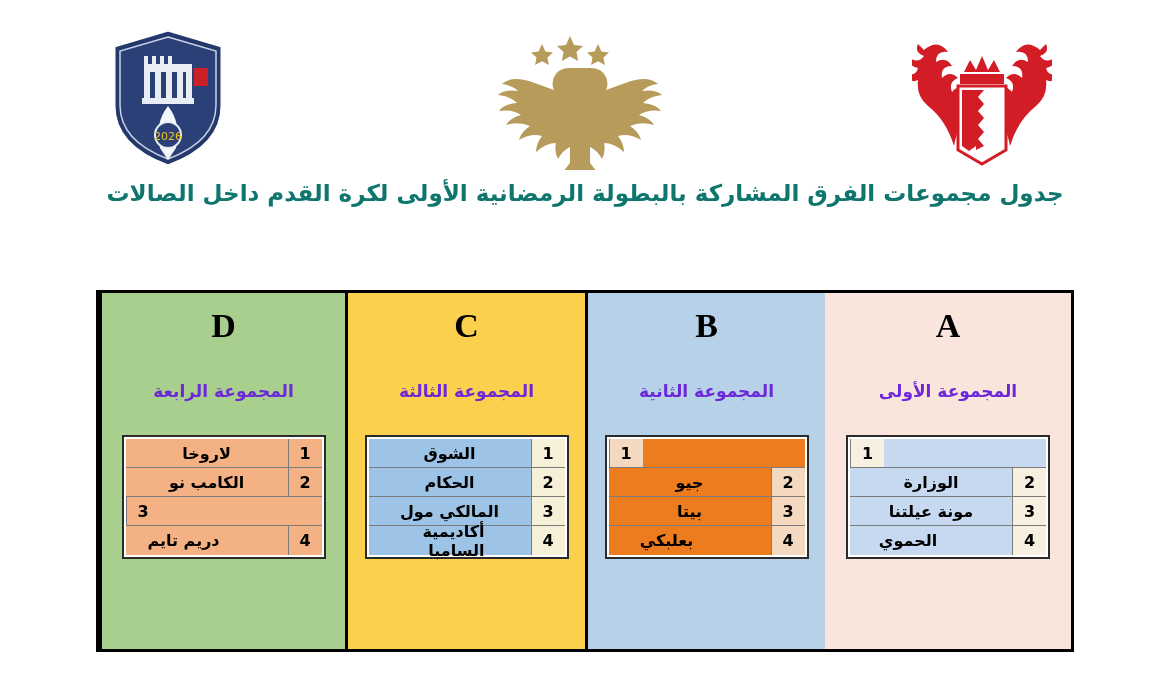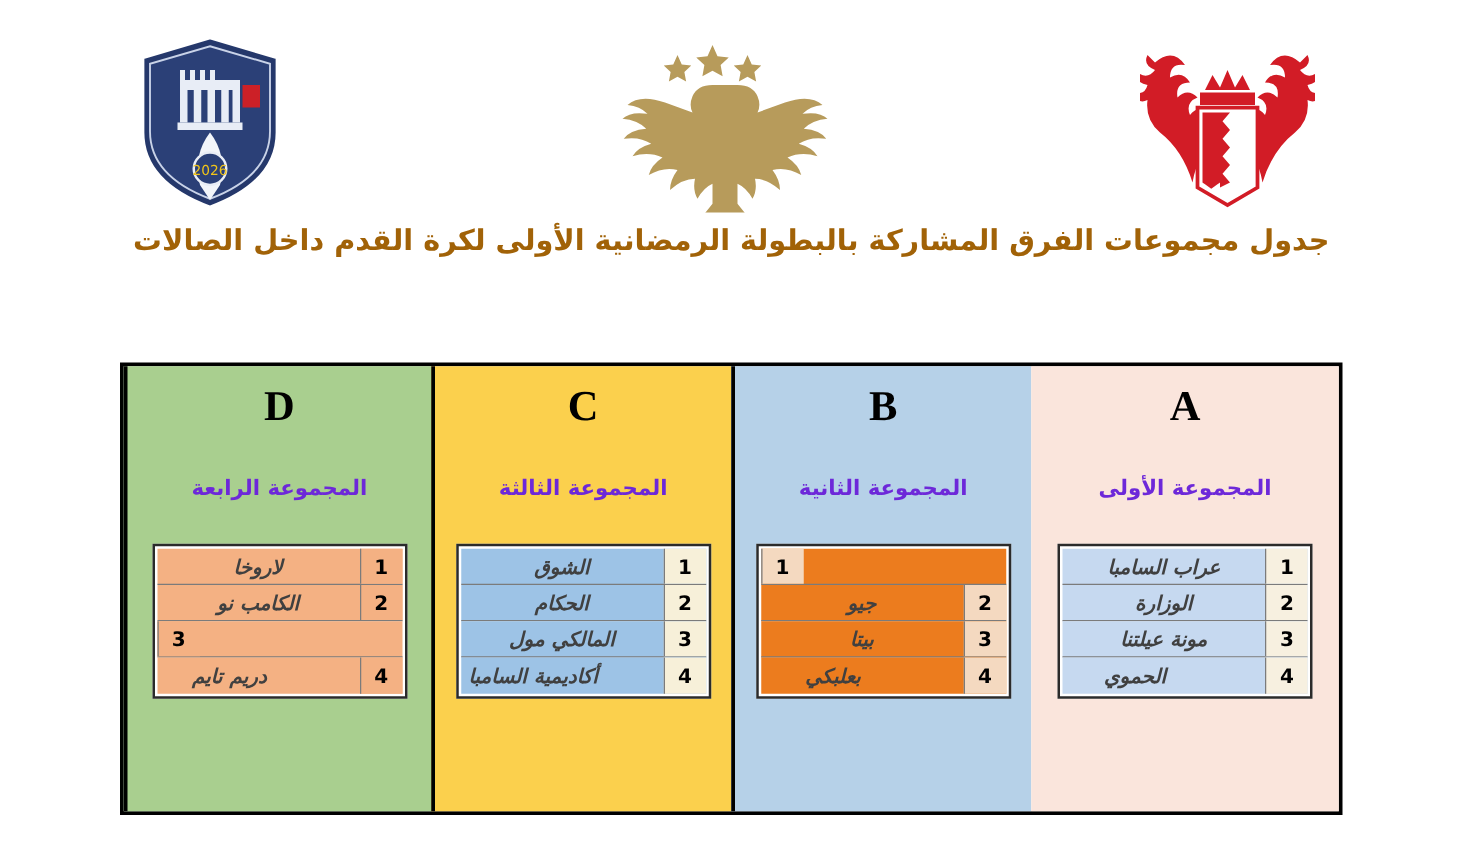--- a/index.html
+++ b/index.html
@@ -48,21 +48,21 @@
   
   .title {
     position: absolute;
     top: 178px;
     left: 0;
     width: 1170px;
     text-align: center;
     direction: rtl;
     font-size: 23px;
     font-weight: bold;
-    color: #a16207;
+    color: #0f766e;
     letter-spacing: 0px;
     line-height: 1.35;
   }
 
   
   .board {
     position: absolute;
     left: 96px;
     top: 290px;
     width: 978px;
@@ -122,24 +122,23 @@
     box-sizing: border-box;
   }
   .team-row:last-child { border-bottom: none; gap: 46px; }
   .team-name {
     flex: 1;
     display: flex;
     align-items: center;
     justify-content: center;
     font-size: 16px;
     font-weight: bold;
-    color: #404040;
+    color: #000000;
     direction: rtl;
     box-sizing: border-box;
-    font-style: italic;
   }
   .team-num {
     width: 34px;
     display: flex;
     align-items: center;
     justify-content: center;
     font-size: 16px;
     font-weight: bold;
     color: #000000;
     border-left: 1px solid #7b7b7b;
@@ -295,21 +294,20 @@
         <div class="team-num">4</div>
       </div>
     </div>
   </div>
 
   <div class="group-col col-a">
     <div class="group-letter">A</div>
     <div class="group-name">المجموعة الأولى</div>
     <div class="teams-box">
       <div class="team-row">
-        <div class="team-name">عراب السامبا</div>
         <div class="team-num">1</div>
       </div>
       <div class="team-row">
         <div class="team-name">الوزارة</div>
         <div class="team-num">2</div>
       </div>
       <div class="team-row">
         <div class="team-name">مونة عيلتنا</div>
         <div class="team-num">3</div>
       </div>

